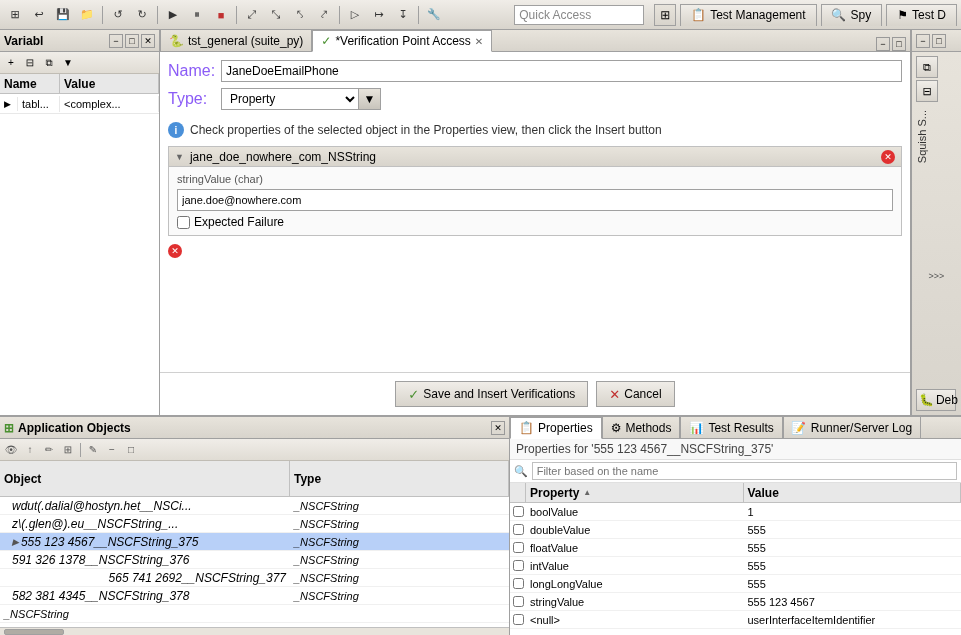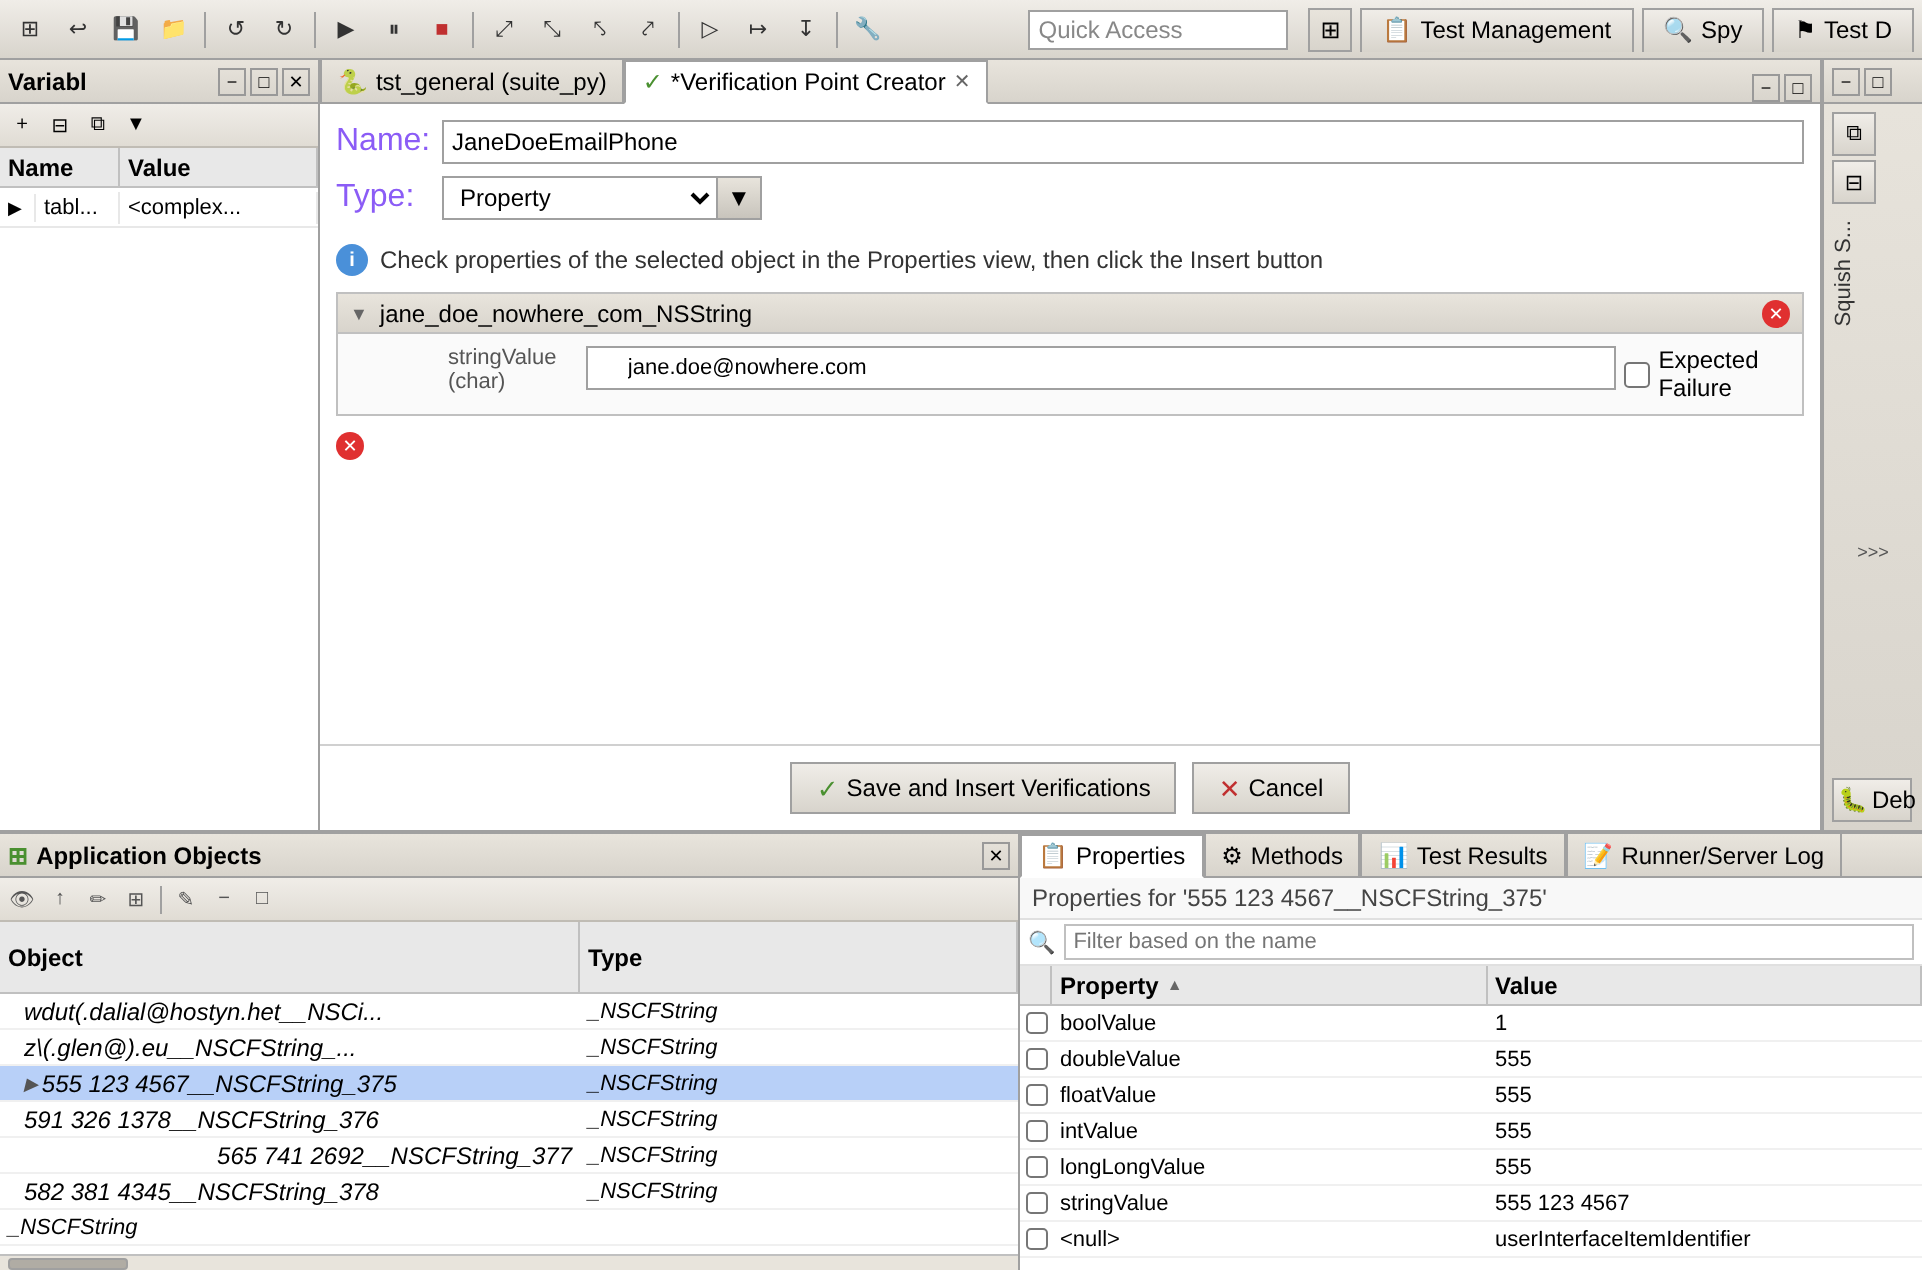--- a/index.html
+++ b/index.html
@@ -223,27 +223,27 @@
     .prop-delete-btn {
       width: 14px; height: 14px;
       background: #e03030;
       border-radius: 50%;
       color: white;
       display: flex; align-items: center; justify-content: center;
       font-size: 9px;
       cursor: pointer;
       margin-left: auto;
     }
-    .property-block-body { padding: 6px 8px; display: flex; flex-direction: row; gap: 4px; margin-left: 47px; }
+    .property-block-body { padding: 6px 8px; display: flex; flex-direction: column; gap: 4px; }
     .prop-type-label { font-size: 11px; color: #555; }
     .prop-value-input {
       width: 100%;
       height: 22px;
       border: 1px solid #a0a0a0;
-      padding: 2px 20px;
+      padding: 2px 4px;
       font-size: 11px;
       background: white;
     }
     .prop-checkbox-row { display: flex; align-items: center; gap: 4px; font-size: 11px; }
     .prop-delete-small {
       width: 14px; height: 14px;
       background: #e03030;
       border-radius: 50%;
       color: white;
       display: flex; align-items: center; justify-content: center;
@@ -531,21 +531,21 @@
   </div>
 
   <div class="center-panel">
     <div class="editor-tabs">
       <div class="editor-tab">
         <span style="color:#4a90d9">🐍</span>
         <span>tst_general (suite_py)</span>
       </div>
       <div class="editor-tab active">
         <span style="color:#4a9030">✓</span>
-        <span>*Verification Point Creator</span>
+        <span>*Verification Point Access</span>
         <span class="editor-tab-close">✕</span>
       </div>
       <div style="flex:1"></div>
       <div style="display:flex;align-items:center;padding:0 4px;gap:2px;">
         <button style="width:14px;height:14px;border:1px solid #999;background:transparent;cursor:pointer;font-size:9px;display:flex;align-items:center;justify-content:center;">−</button>
         <button style="width:14px;height:14px;border:1px solid #999;background:transparent;cursor:pointer;font-size:9px;display:flex;align-items:center;justify-content:center;">□</button>
       </div>
     </div>
 
     <div class="vp-form">

